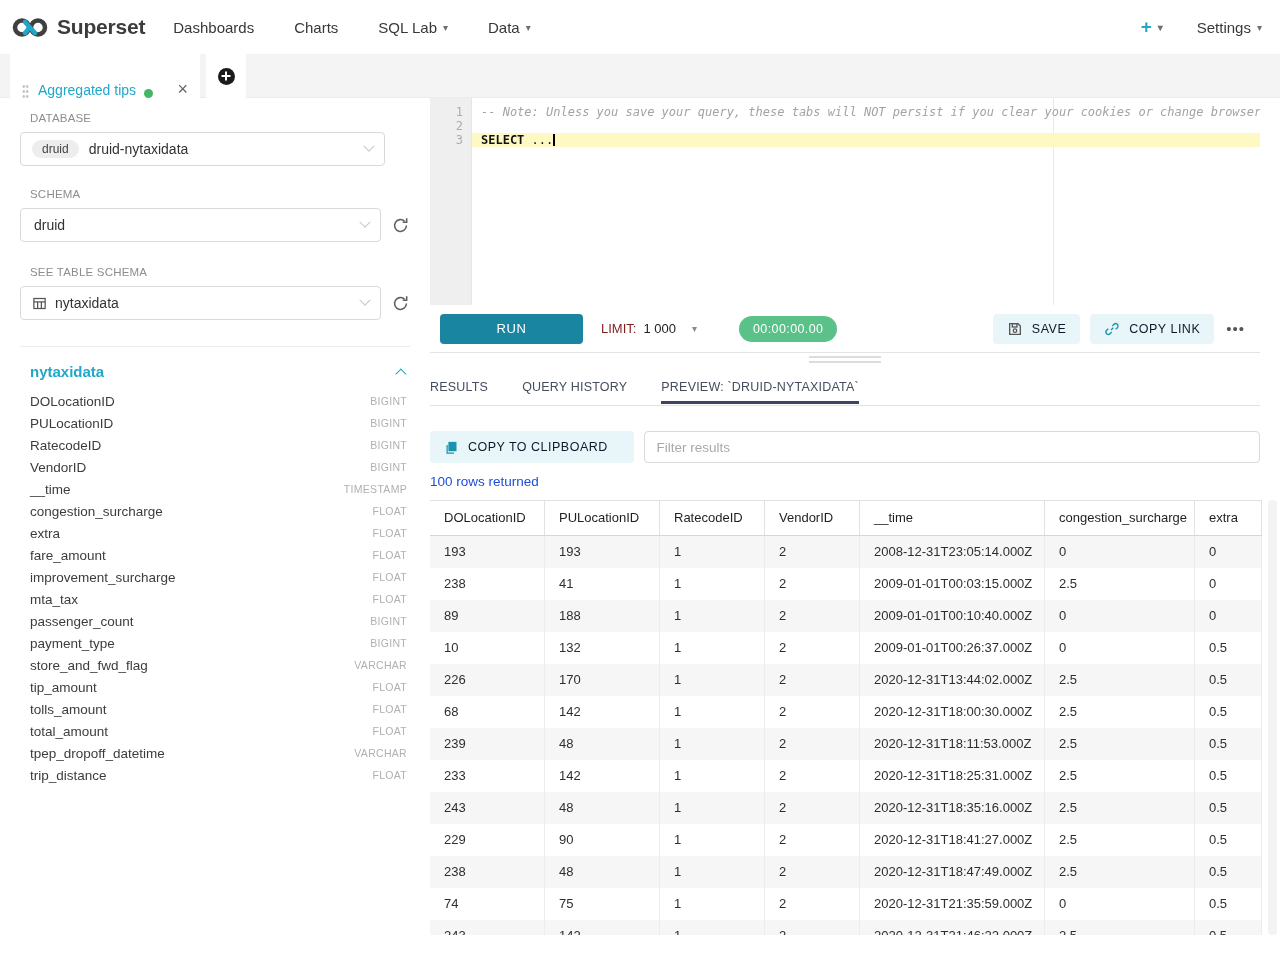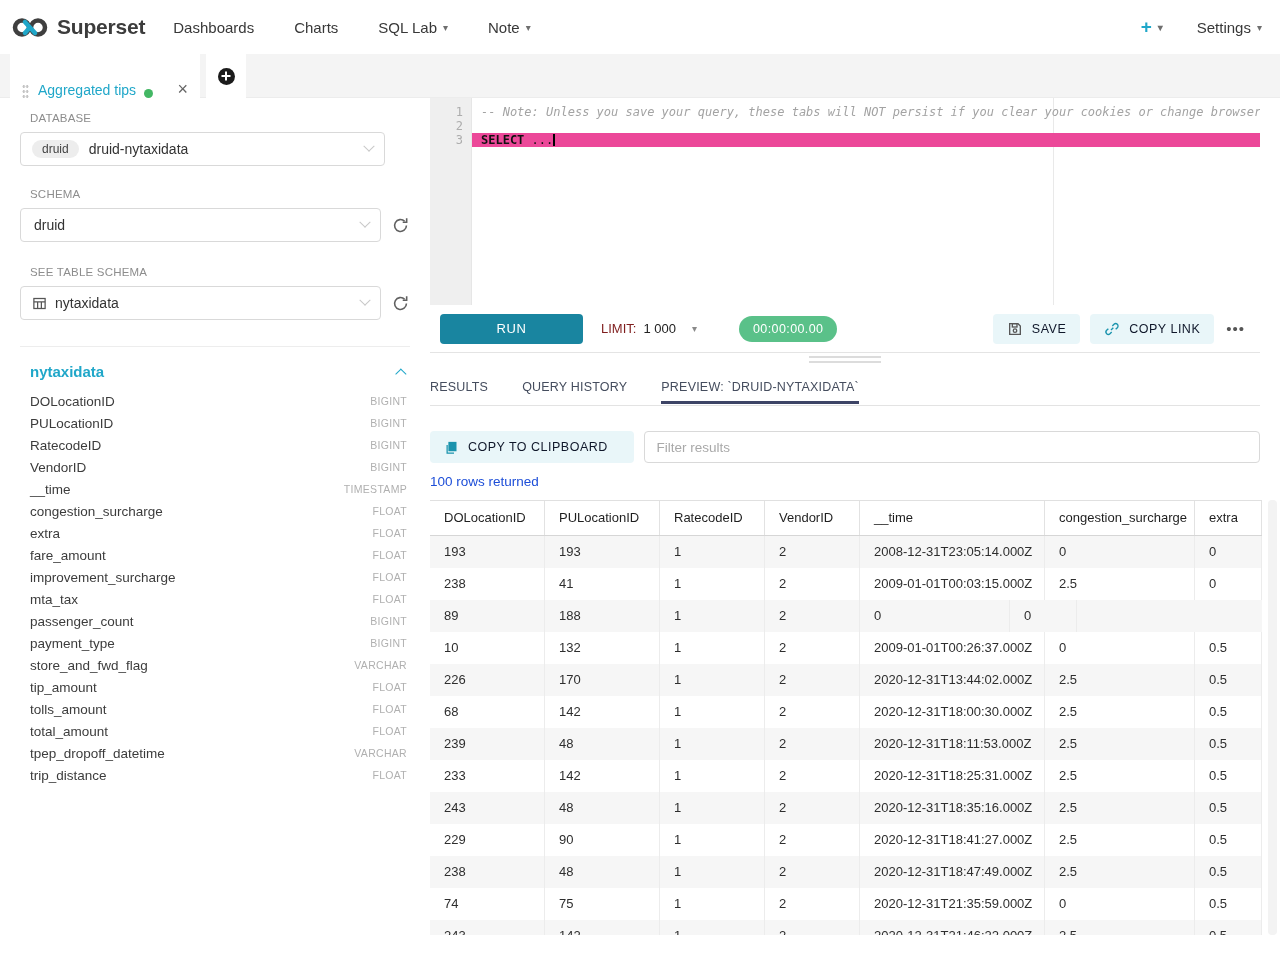--- a/index.html
+++ b/index.html
@@ -52,21 +52,21 @@
   .col-type { margin-left:auto; font-size:10.5px; color:#b0b0b0; letter-spacing:0.3px; }
 
   
   .editor { position:absolute; left:430px; top:98px; width:830px; height:207px; background:#fff; font-family:"DejaVu Sans Mono",monospace; font-size:12px; overflow:hidden; }
   .gutter-bg { position:absolute; left:0; top:0; bottom:0; width:42px; background:#efefef; border-right:1px solid #e6e6e6; }
   .ruler { position:absolute; left:623px; top:0; bottom:0; width:1px; background:#e9e9e9; }
   .lines { position:absolute; left:0; top:7px; right:0; }
   .eline { height:14px; line-height:14px; display:flex; }
   .lnum { width:42px; flex:none; text-align:right; padding-right:9px; color:#adadad; }
   .lcode { flex:1; padding-left:9px; white-space:pre; overflow:hidden; color:#111; }
-  .eline.active .lcode { background:#ec4899; }
+  .eline.active .lcode { background:#fef9c3; }
   .cmt { color:#a3a3a3; font-style:italic; }
   .kw { font-weight:bold; }
   .cursor { display:inline-block; width:2px; height:12px; background:#000; vertical-align:-2px; }
 
   
   .toolbar { position:absolute; left:430px; top:305px; width:830px; height:48px; border-bottom:1px solid #e4e4e4; display:flex; align-items:center; padding:0 15px 0 10px; background:#fff; }
   .run-btn { width:143px; height:30px; background:var(--run,#1985a0); color:#fff; border:none; border-radius:4px; font-size:13px; letter-spacing:0.6px; font-family:inherit; cursor:pointer; }
   .limit-wrap { display:flex; align-items:center; margin-left:18px; cursor:pointer; }
   .limit-label { font-size:13px; color:#7f1d1d; }
   .limit-value { font-size:13px; color:#222; margin-left:7px; }
@@ -128,21 +128,21 @@
           <span>Dashboards</span>
         </div>
         <div class="nav-item">
           <span>Charts</span>
         </div>
         <div class="nav-item">
           <span>SQL Lab</span>
           <span class="caret">▾</span>
         </div>
         <div class="nav-item">
-          <span>Note</span>
+          <span>Data</span>
           <span class="caret">▾</span>
         </div>
       </div>
     <div class="header-right">
       <span class="plus-menu">
         <span>+</span>
         <span class="caret">▾</span>
       </span>
       <span class="settings">
         <span>Settings</span>
@@ -378,20 +378,21 @@
         <div class="g-cell c3">2</div>
         <div class="g-cell c4">2009-01-01T00:03:15.000Z</div>
         <div class="g-cell c5">2.5</div>
         <div class="g-cell c6">0</div>
       </div>
       <div class="g-row odd">
         <div class="g-cell c0">89</div>
         <div class="g-cell c1">188</div>
         <div class="g-cell c2">1</div>
         <div class="g-cell c3">2</div>
+        <div class="g-cell c4">2009-01-01T00:10:40.000Z</div>
         <div class="g-cell c5">0</div>
         <div class="g-cell c6">0</div>
       </div>
       <div class="g-row">
         <div class="g-cell c0">10</div>
         <div class="g-cell c1">132</div>
         <div class="g-cell c2">1</div>
         <div class="g-cell c3">2</div>
         <div class="g-cell c4">2009-01-01T00:26:37.000Z</div>
         <div class="g-cell c5">0</div>

